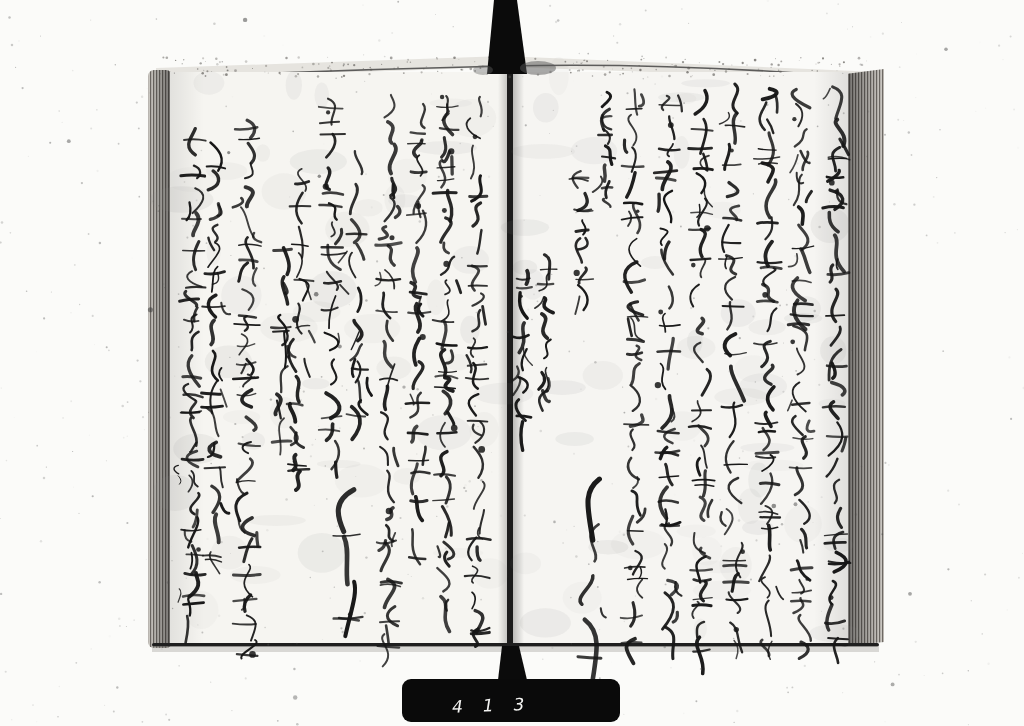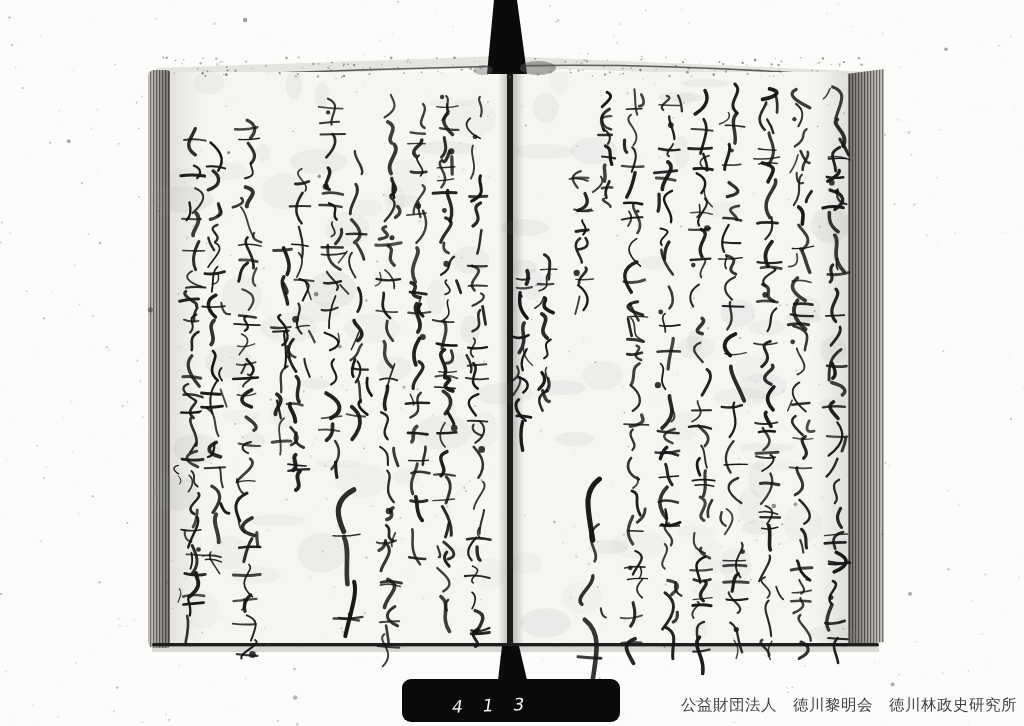--- a/index.html
+++ b/index.html
@@ -1632,14 +1632,13 @@
 
     <polygon points="494,0 517,0 527,74 487,74" fill="#0b0b0b"></polygon>
     <ellipse cx="538" cy="68" rx="18" ry="7" fill="#555" opacity="0.5"></ellipse>
     <ellipse cx="483" cy="70" rx="10" ry="5" fill="#666" opacity="0.4"></ellipse>
 
     <polygon points="502,646 519,646 527,680 498,680" fill="#0b0b0b"></polygon>
     <rect x="402" y="679" width="218" height="43" rx="9" fill="#0a0a0a"></rect>
     <text x="452" y="711" class="counter-text" transform="rotate(-2 500 705)">413</text>
   </svg>
 
-  <div class="caption">公益財団法人　徳川黎明会　徳川林政史研究所</div>
 </div>
 
 </body></html>

